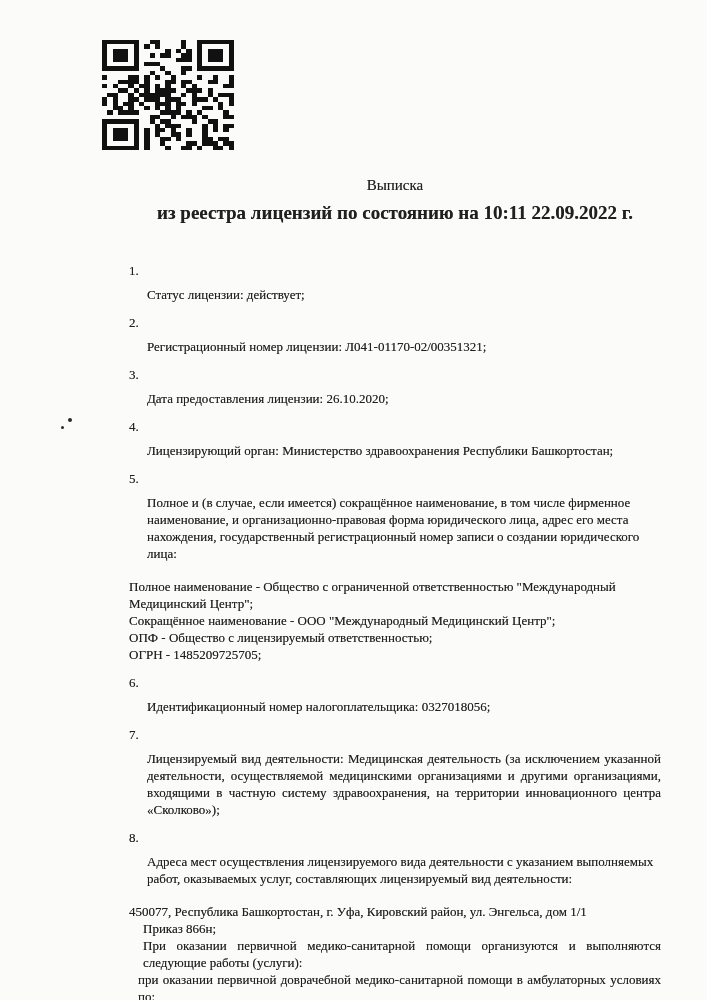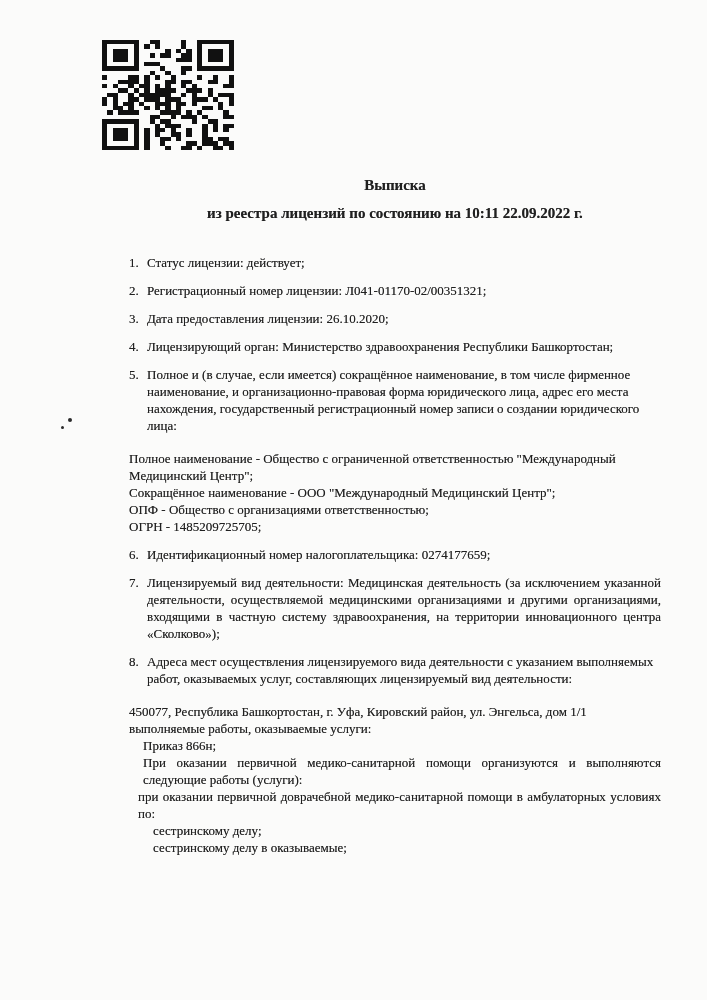--- a/index.html
+++ b/index.html
@@ -19,30 +19,30 @@
     position:absolute;left:102px;top:40px;
     width:132px;height:110px;
   }
   .content{
     position:absolute;left:129px;top:176px;width:532px;
     font-size:13px;line-height:17px;
     color:#202020;
     text-shadow:0 0 0.4px rgba(40,40,40,.55);
   }
   .title{
-    text-align:center;font-weight:bold;font-size:15px;line-height:18px;
+    text-align:center;font-weight:normal;font-size:15px;line-height:18px;
     margin:0 0 10px 0;
   }
   .subtitle{
-    text-align:center;font-weight:bold;font-size:15px;line-height:18px;
-    margin:0 0 32px 0;
+    text-align:center;font-weight:bold;font-size:19px;line-height:18px;
+    margin:0 0 40px 0;
   }
   .item{display:flex;margin:0 0 11px 0;}
   .item .num{flex:0 0 18px;}
-  .item .txt{flex:1;}
+  .item .txt{flex:1;margin-top:24px;}
   .block{margin:16px 0 11px 0;}
   .block div{margin:0;}
   .addr-block{margin-top:16px;}
   .indent1{padding-left:14px;}
   .indent2{padding-left:9px;}
   .indent3{padding-left:24px;}
   .just{text-align:justify;}
   .dot{position:absolute;background:#2a2a2a;border-radius:50%;}
   .dot.a{left:68px;top:418px;width:4px;height:4px;}
   .dot.b{left:61px;top:426px;width:3px;height:3px;}
@@ -286,40 +286,39 @@
       <span class="txt">Лицензирующий орган: Министерство здравоохранения Республики Башкортостан;</span>
     </div>
     <div class="item">
       <span class="num">5.</span>
       <span class="txt">Полное и (в случае, если имеется) сокращённое наименование, в том числе фирменное наименование, и организационно-правовая форма юридического лица, адрес его места нахождения, государственный регистрационный номер записи о создании юридического лица:</span>
     </div>
 
     <div class="block">
       <div>Полное наименование - Общество с ограниченной ответственностью "Международный Медицинский Центр";</div>
       <div>Сокращённое наименование - ООО "Международный Медицинский Центр";</div>
-      <div>ОПФ - Общество с организациями ответственностью;</div>
+      <div>ОПФ - Общество с лицензируемый ответственностью;</div>
       <div>ОГРН - 1485209725705;</div>
     </div>
 
     <div class="item">
       <span class="num">6.</span>
-      <span class="txt">Идентификационный номер налогоплательщика: 0274177659;</span>
+      <span class="txt">Идентификационный номер налогоплательщика: 0327018056;</span>
     </div>
     <div class="item">
       <span class="num">7.</span>
       <span class="txt just">Лицензируемый вид деятельности: Медицинская деятельность (за исключением указанной деятельности, осуществляемой медицинскими организациями и другими организациями, входящими в частную систему здравоохранения, на территории инновационного центра «Сколково»);</span>
     </div>
     <div class="item">
       <span class="num">8.</span>
       <span class="txt">Адреса мест осуществления лицензируемого вида деятельности с указанием выполняемых работ, оказываемых услуг, составляющих лицензируемый вид деятельности:</span>
     </div>
 
     <div class="addr-block">
       <div>450077, Республика Башкортостан, г. Уфа, Кировский район, ул. Энгельса, дом 1/1</div>
-      <div>выполняемые работы, оказываемые услуги:</div>
       <div class="indent1">Приказ 866н;</div>
       <div class="indent1 just">При оказании первичной медико-санитарной помощи организуются и выполняются следующие работы (услуги):</div>
       <div class="indent2 just">при оказании первичной доврачебной медико-санитарной помощи в амбулаторных условиях по:</div>
       <div class="indent3">сестринскому делу;</div>
       <div class="indent3">сестринскому делу в оказываемые;</div>
     </div>
 
   </div>
 </div>
 

